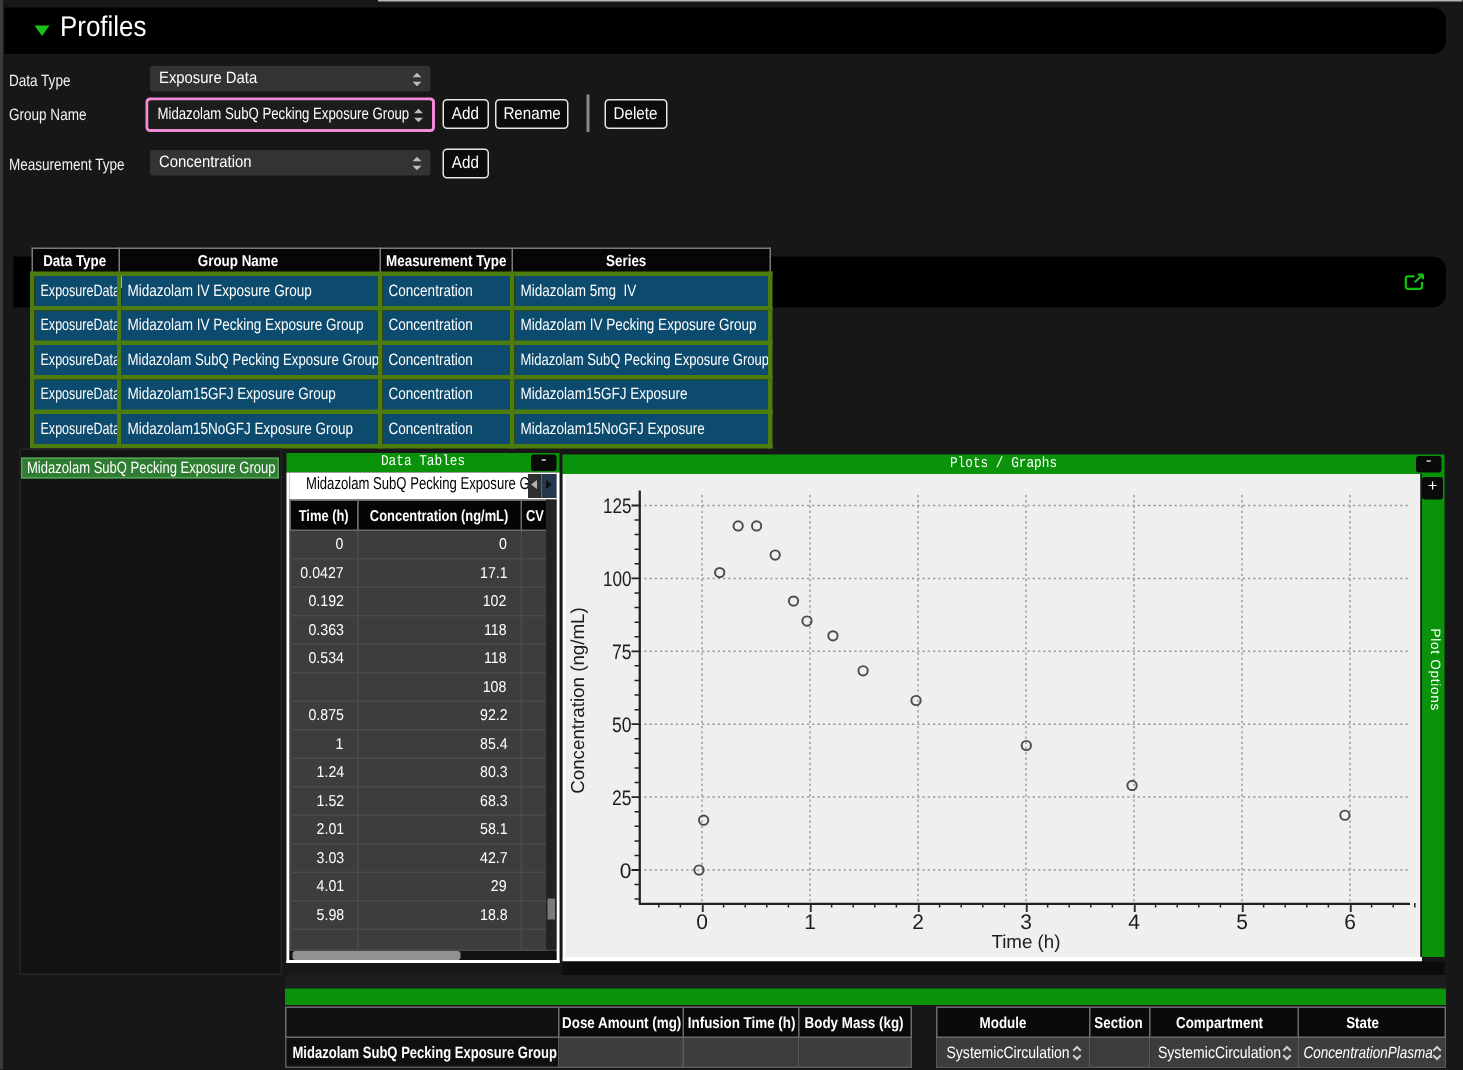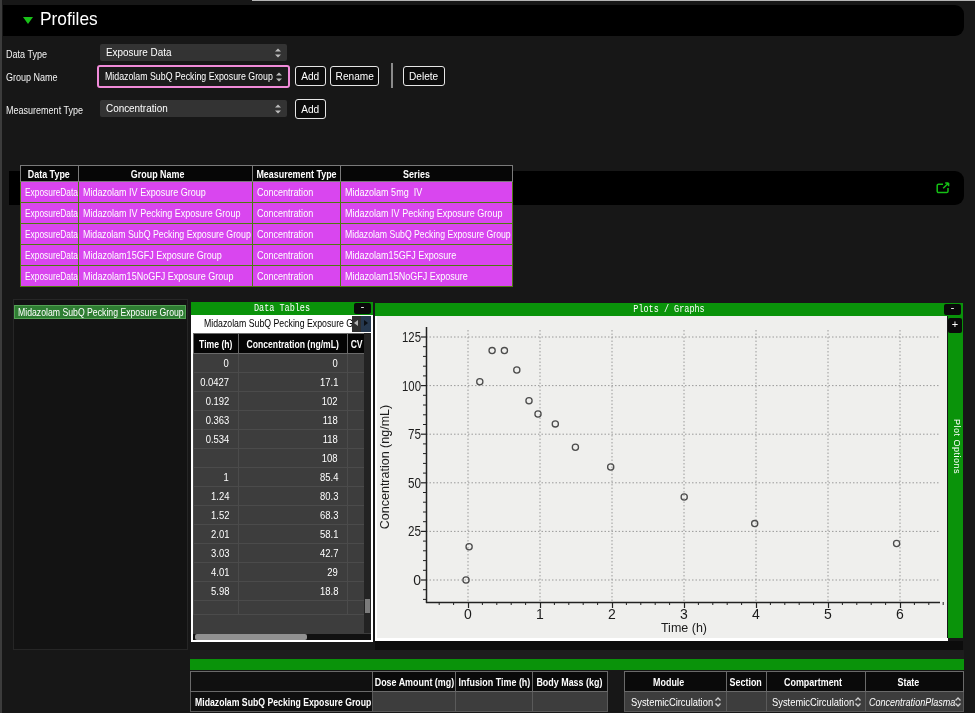--- a/index.html
+++ b/index.html
@@ -20,21 +20,21 @@
 .dd{background:#333333;border-radius:2px;color:#fff;font-size:11px;line-height:17px;padding-left:6px;box-sizing:border-box;white-space:nowrap;overflow:hidden;}
 .spin{position:absolute;right:5px;top:50%;transform:translateY(-50%);width:7px;height:9px;}
 .spin:before,.spin:after{content:"";position:absolute;left:0;width:0;height:0;border-left:3.5px solid transparent;border-right:3.5px solid transparent;}
 .spin:before{top:0;border-bottom:3.5px solid #bdbdbd;}
 .spin:after{bottom:0;border-top:3.5px solid #bdbdbd;}
 .btn{background:#0c0c0c;border:1px solid #e6e6e6;border-radius:3px;color:#fff;font-size:11.5px;text-align:center;box-sizing:border-box;}
 table{border-collapse:collapse;table-layout:fixed;}
 td,th{white-space:nowrap;overflow:hidden;}
 .sumtbl{font-size:11px;}
 .sumtbl th{background:#060606;border:1px solid #7a7a7a;font-weight:bold;padding:0;height:15px;font-size:10.5px;}
-.sumtbl td{background:#d946ef;border:1px solid #4d7c0f;padding:0 0 0 4px;height:20px;}
+.sumtbl td{background:#0c4a6e;border:3px solid #4d7c0f;padding:0 0 0 4px;height:20px;}
 .greenbar{background:#0a930a;color:#fff;font-size:10px;text-align:center;font-family:Liberation Mono, monospace;}
 .minus{position:absolute;right:2px;top:1px;width:17px;height:11px;background:#0a0a0a;color:#fff;font-size:10px;line-height:9px;text-align:center;border-radius:2px;}
 .dtbl{font-size:10.5px;color:#fff;}
 .dtbl .hd{background:#050505;font-weight:bold;border:1px solid #6a6a6a;text-align:center;font-size:10.5px;}
 .dtbl .c{background:#3d3d3d;border:1px solid #4b4b4b;text-align:right;padding:0 9px 0 0;}
 .btbl th{background:#0a0a0a;border:1px solid #6a6a6a;font-weight:bold;font-size:10.5px;height:19px;padding:0;}
 .btbl td{border:1px solid #5a5a5a;font-size:11px;height:19px;padding:0;}
 </style>
 </head>
 <body>
@@ -169,20 +169,25 @@
           <td class="c"></td>
         </tr>
     <tr>
           <td class="c" style="height:18px;"><span class="rr x90">0.534</span></td>
           <td class="c"><span class="rr x90">118</span></td>
           <td class="c"></td>
         </tr>
     <tr>
           <td class="c" style="height:18px;padding-left:44px;"><span class="rr x90">0.705</span></td>
           <td class="c"><span class="rr x90">108</span></td>
+          <td class="c"></td>
+        </tr>
+    <tr>
+          <td class="c" style="height:18px;"><span class="rr x90">0.875</span></td>
+          <td class="c"><span class="rr x90">92.2</span></td>
           <td class="c"></td>
         </tr>
     <tr>
           <td class="c" style="height:18px;"><span class="rr x90">1</span></td>
           <td class="c"><span class="rr x90">85.4</span></td>
           <td class="c"></td>
         </tr>
     <tr>
           <td class="c" style="height:18px;"><span class="rr x90">1.24</span></td>
           <td class="c"><span class="rr x90">80.3</span></td>

